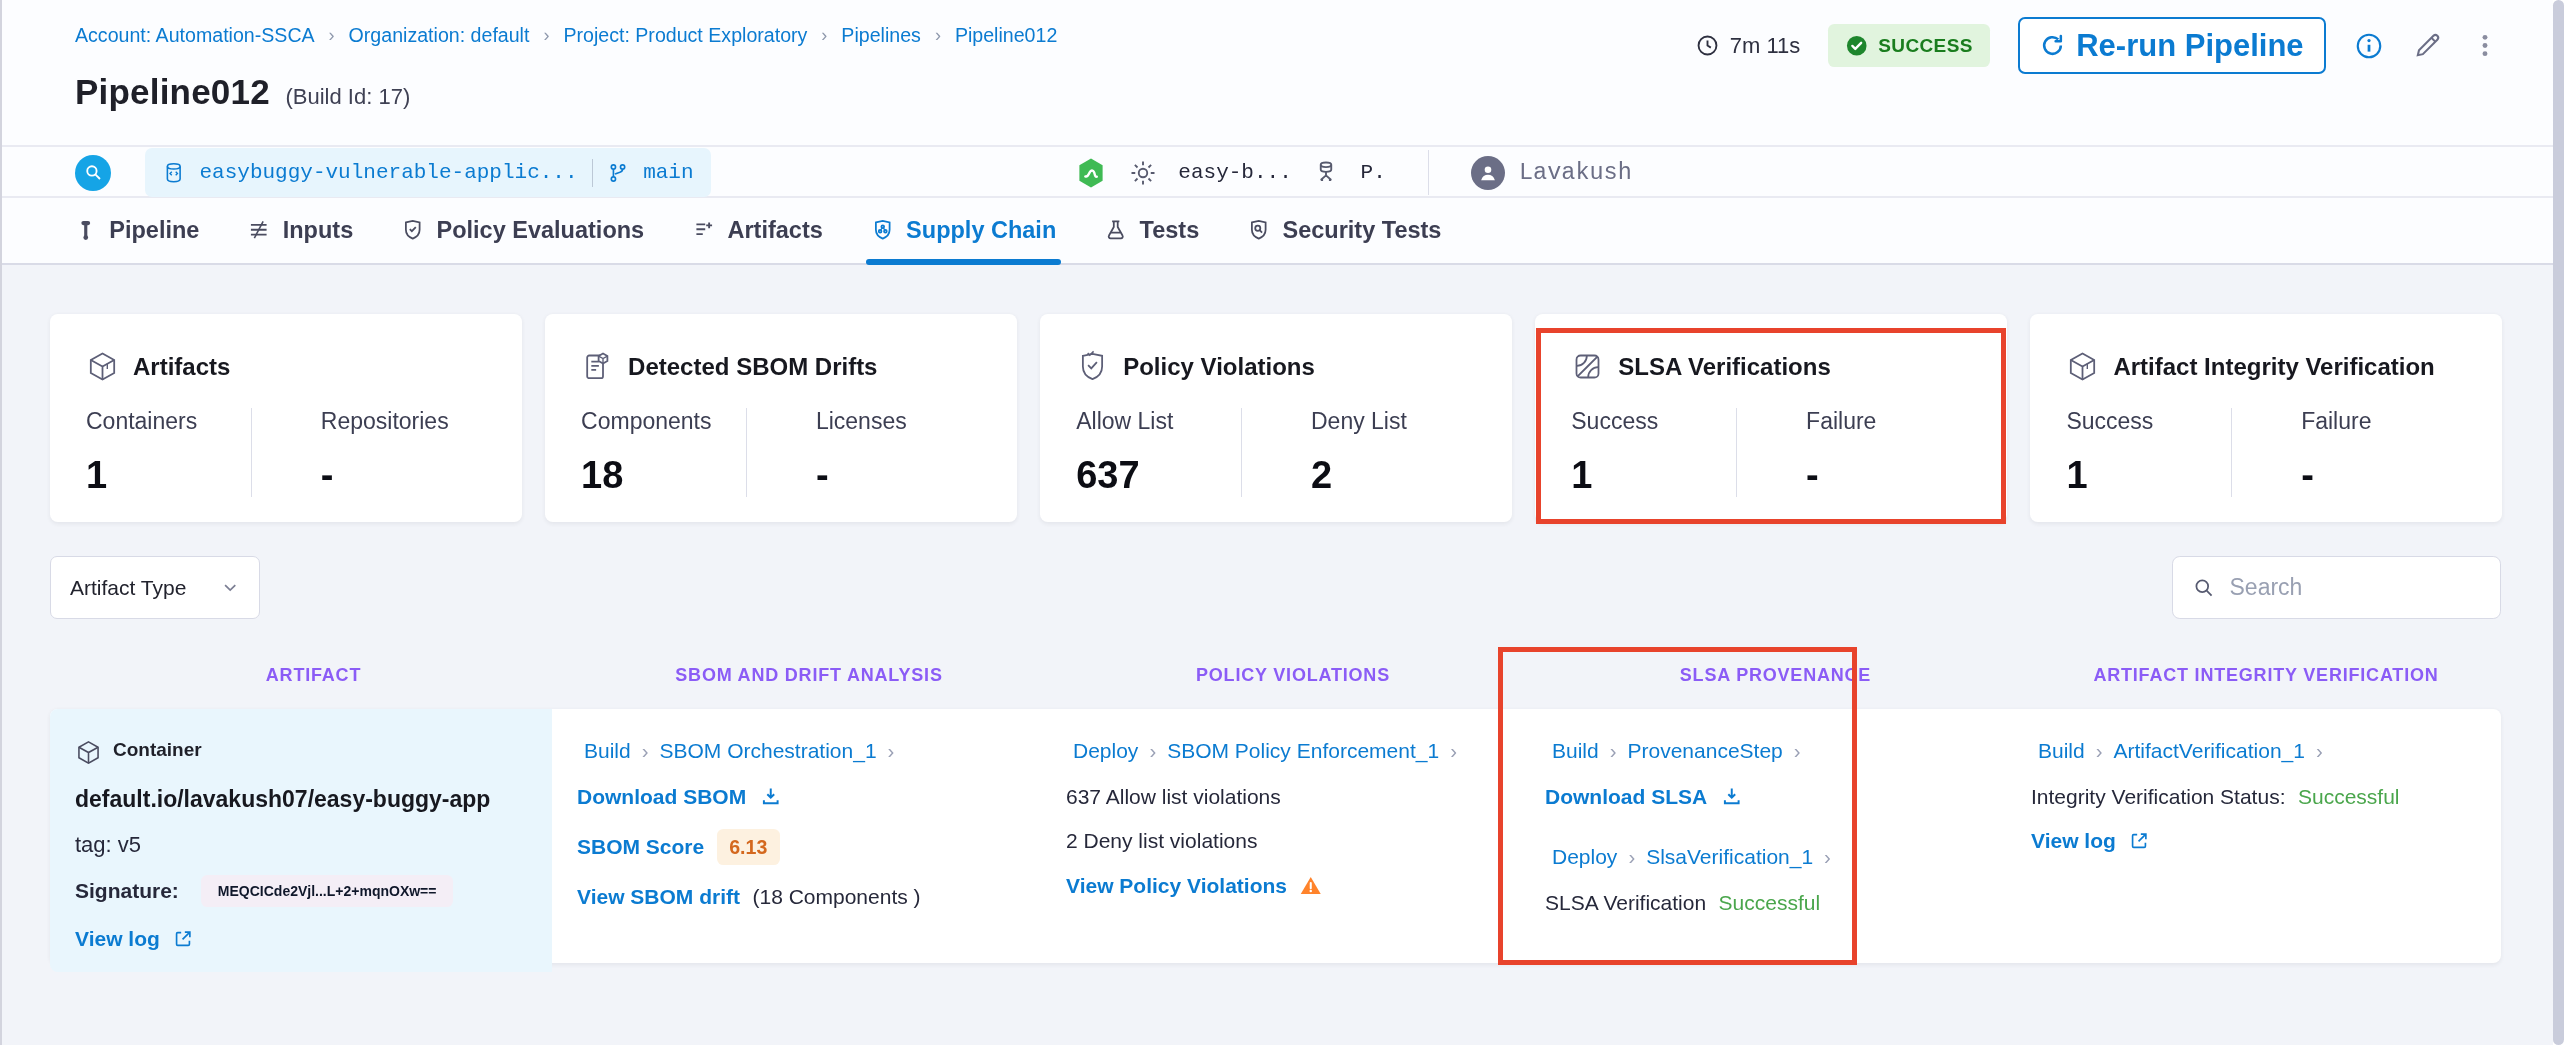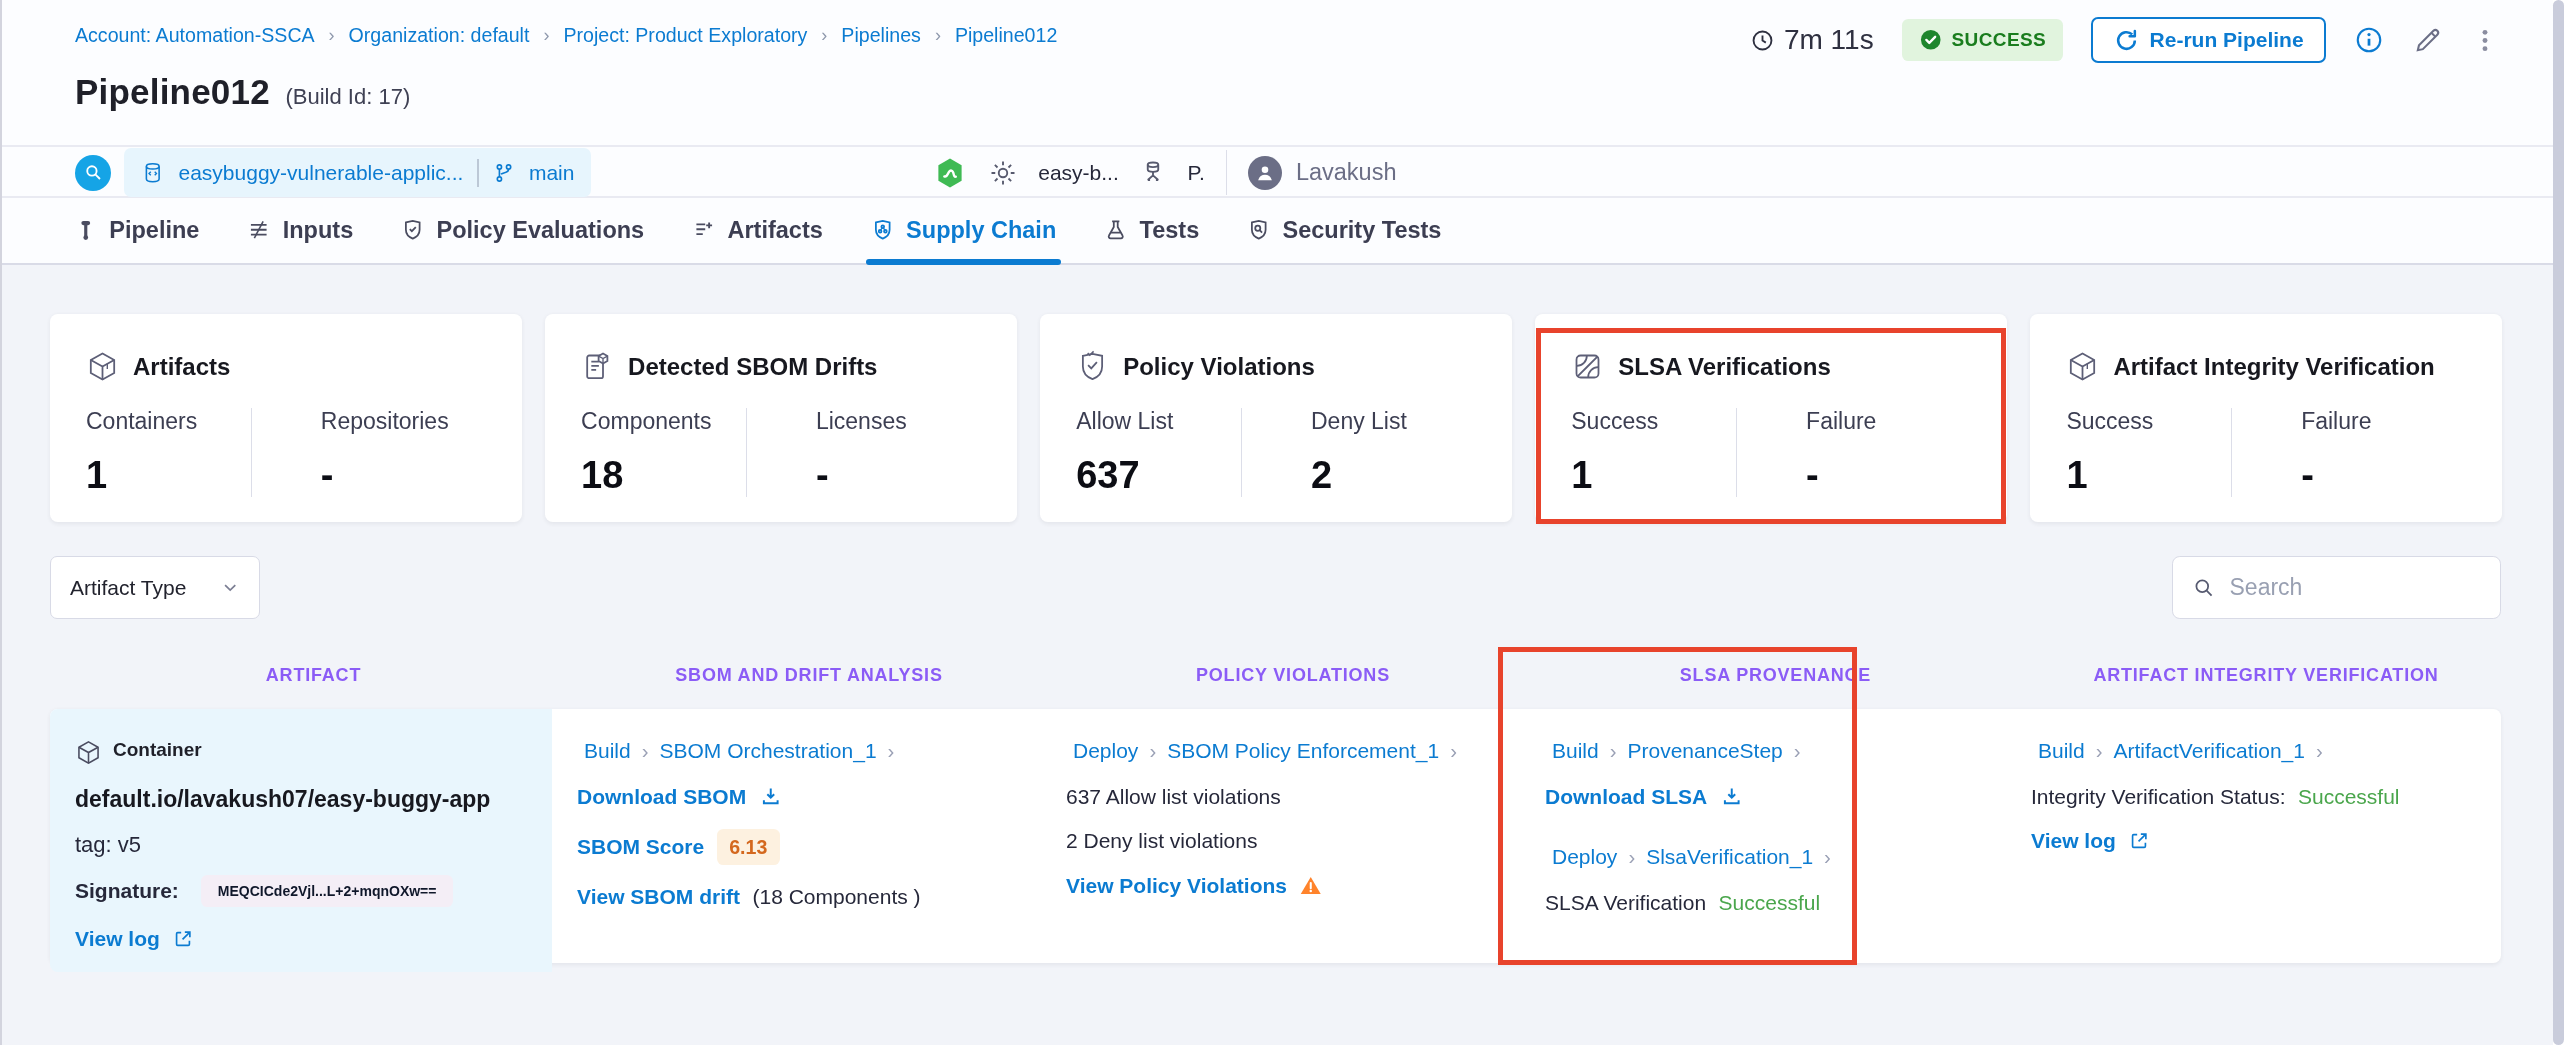--- a/index.html
+++ b/index.html
@@ -14,30 +14,30 @@
   
   .hdr { position: absolute; top: 0; left: 0; right: 0; height: 265px; background: #fcfdff; }
   .hdr-line1 { position: absolute; top: 145px; left: 0; right: 23.5px; height: 1.6px; background: #e9eaf2; }
   .hdr-line2 { position: absolute; top: 196px; left: 0; right: 23.5px; height: 1.6px; background: #e9eaf2; }
   .hdr-line3 { position: absolute; top: 263px; left: 0; right: 23.5px; height: 1.6px; background: #d9dbe7; }
 
   .breadcrumb { position: absolute; top: 23.5px; left: 75px; display: flex; align-items: center; gap: 14px; font-size: 19.6px; color: #0b7bd1; }
   .breadcrumb .sep { color: #8f99ad; font-size: 18px; }
 
   .top-actions { position: absolute; top: 17px; right: 77px; display: flex; align-items: center; gap: 28px; }
-  .duration { display: flex; align-items: center; gap: 9.4px; font-size: 28px; color: #2e3040; }
+  .duration { display: flex; align-items: center; gap: 9.4px; font-size: 22px; color: #2e3040; }
   .pill-success { display: flex; align-items: center; gap: 9.4px; background: #e1f4de; border-radius: 6.3px; padding: 9.4px 17px; font-size: 19px; font-weight: 700; color: #1a7d1e; letter-spacing: 0.4px; }
-  .btn-rerun { display: flex; align-items: center; gap: 11px; border: 2.4px solid #0b7bd1; border-radius: 7px; background: #fff; color: #0b7bd1; font-size: 21px; font-weight: 600; padding: 8.6px 20.4px; cursor: pointer; font-family: inherit; }
+  .btn-rerun { display: flex; align-items: center; gap: 11px; border: 2.4px solid #0b7bd1; border-radius: 7px; background: #fff; color: #0b7bd1; font-size: 31px; font-weight: 600; padding: 8.6px 20.4px; cursor: pointer; font-family: inherit; }
   .icon-btn { background: none; border: none; cursor: pointer; padding: 0; color: #6b6e86; }
 
   .title-row { position: absolute; top: 72px; left: 75px; display: flex; align-items: baseline; gap: 15.7px; }
   .title-row h1 { font-size: 35px; font-weight: 800; color: #1f2029; letter-spacing: 0.2px; }
   .title-row .buildid { font-size: 22px; color: #3f4154; }
 
-  .build-row { position: absolute; top: 150px; left: 75px; height: 45px; display: flex; align-items: center; gap: 13px; }
+  .build-row { position: absolute; top: 150px; left: 75px; height: 45px; display: flex; align-items: center; gap: 34px; font-family: Liberation Mono, monospace; }
   .codebase-circle { width: 36px; height: 36px; border-radius: 50%; background: #15a4e6; display: flex; align-items: center; justify-content: center; color: #fff; }
   .repo-chip { display: flex; align-items: center; gap: 14px; background: #e7f5fd; border-radius: 7px; padding: 7.8px 17px; height: 49px; }
   .repo-chip .txt { font-size: 21px; color: #0b7bd1; }
   .chip-div { width: 1.6px; height: 28px; background: #bcc8d6; }
   .trigger-group { display: flex; align-items: center; gap: 20.4px; margin-left: 329px; font-size: 21px; color: #26283a; }
   .vdiv { width: 1.6px; height: 45px; background: #dcdee9; margin: 0 7.8px; }
   .user-group { display: flex; align-items: center; gap: 14px; font-size: 23.5px; color: #6b6e86; }
   .avatar { width: 34px; height: 34px; border-radius: 50%; background: #6b6e86; display: flex; align-items: center; justify-content: center; color: #fff; }
 
   

